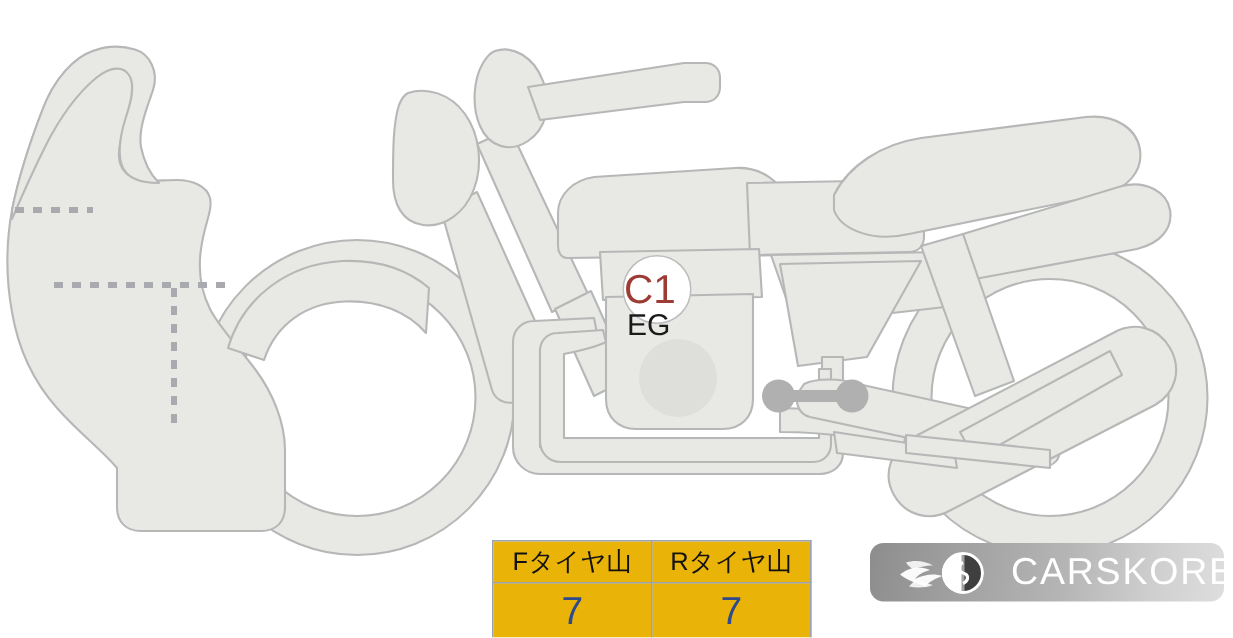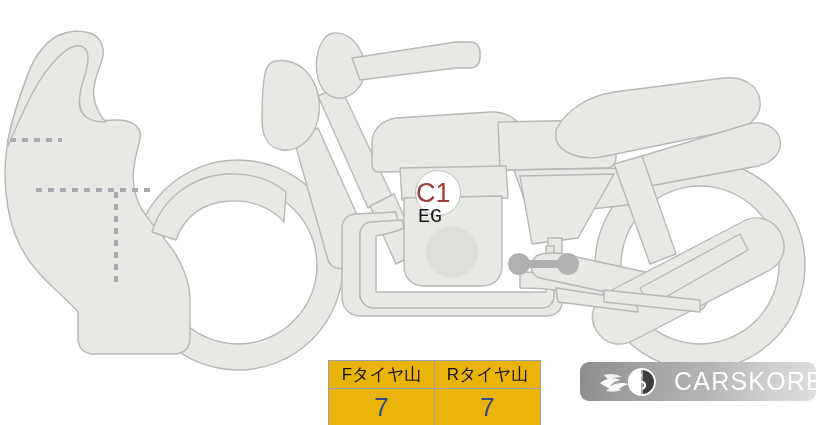--- a/index.html
+++ b/index.html
@@ -47,21 +47,21 @@
     letter-spacing: 0px;
     font-family: "Liberation Sans", "DejaVu Sans", sans-serif;
   }
   .eg-label {
     position: absolute;
     left: 418px;
     top: 207px;
     color: #1a1a1a;
     font-size: 20px;
     line-height: 1;
-    font-family: Liberation Mono, monospace;
+    font-family: Liberation Sans, sans-serif;
   }
 
   
   .tire-table {
     position: absolute;
     left: 328px;
     top: 360px;
     border-collapse: collapse;
     background: #ffffff;
   }

